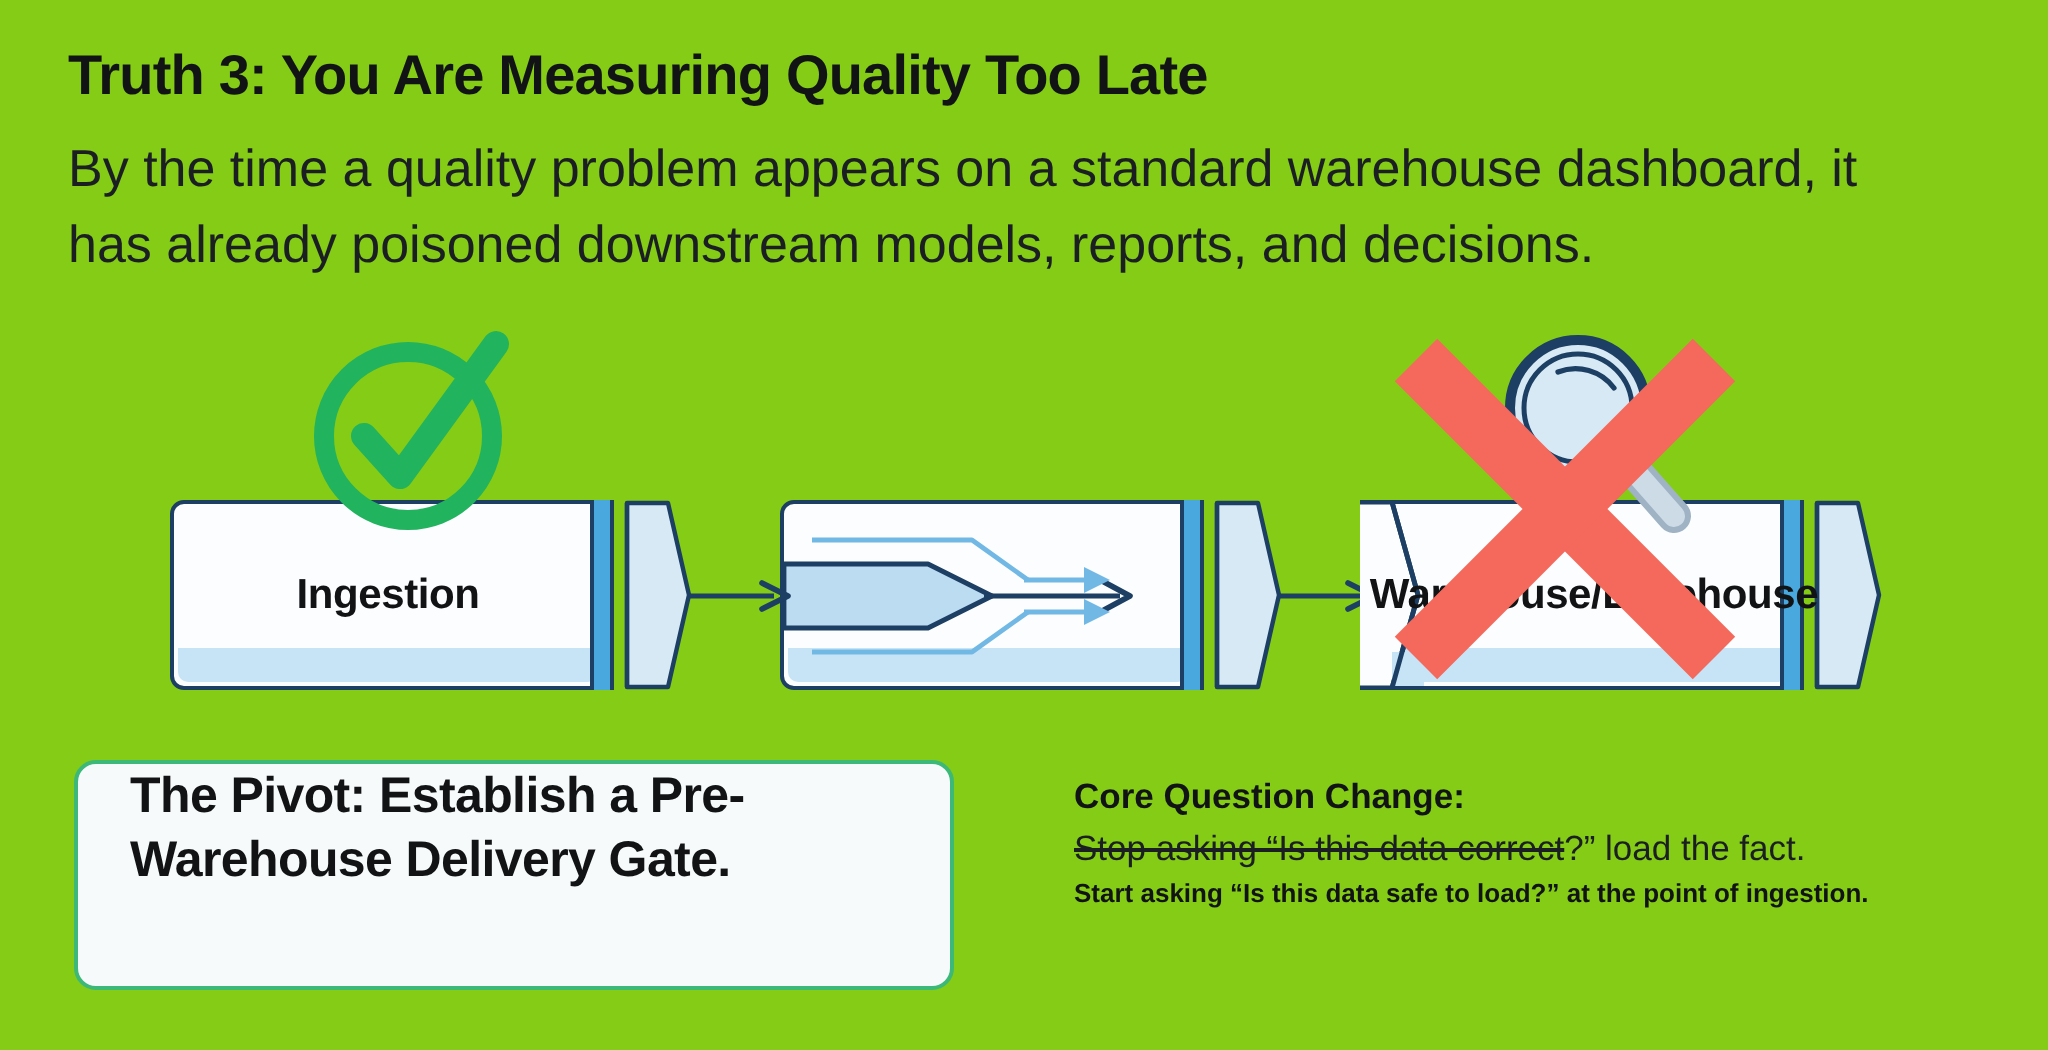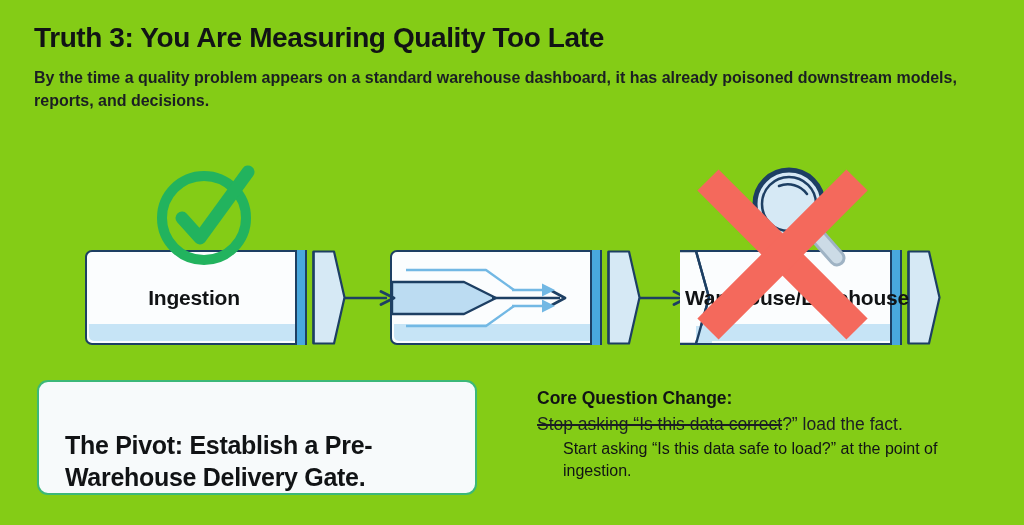--- a/index.html
+++ b/index.html
@@ -12,21 +12,21 @@
   .page { position: relative; width: 1024px; height: 525px; background: #84cc16; }
 
   
   .title {
     position: absolute; left: 34px; top: 22px;
     font-size: 28px; font-weight: bold; letter-spacing: -0.4px;
     color: #111315; white-space: nowrap;
   }
   .subtitle {
     position: absolute; left: 34px; top: 66px; width: 930px;
-    font-size: 16px; line-height: 1.46; color: #1b1f23; font-weight: 700;
+    font-size: 26px; line-height: 1.46; color: #1b1f23; font-weight: 400;
   }
 
   
   .diagram { position: absolute; left: 0; top: 150px; width: 1024px; height: 210px; }
 
   .stage { position: absolute; top: 100px; height: 95px; }
   .stage .body {
     position: absolute; left: 0; top: 0; height: 95px;
     background: #fbfdfe;
     border: 2.5px solid #1d3f63;
@@ -60,32 +60,32 @@
 
   
   .check-icon { position: absolute; left: 152px; top: 8px; width: 112px; height: 112px; z-index: 8; }
   .x-mark { position: absolute; left: 690px; top: 12px; width: 185px; height: 185px; z-index: 9; }
   .magnifier { position: absolute; left: 745px; top: 8px; width: 112px; height: 115px; z-index: 8; }
 
   
   .pivot-box {
     position: absolute; left: 37px; top: 380px; width: 440px; height: 115px;
     border: 2px solid #3cb878; border-radius: 11px; background: #f7fafb;
-    display: flex; align-items: flex-end; padding: 0 26px;
+    display: flex; align-items: flex-start; padding: 0 26px;
   }
   .pivot-text {
     font-size: 25px; font-weight: bold; color: #111315;
     line-height: 1.28; letter-spacing: -0.3px;
   }
 
   .core { position: absolute; left: 537px; top: 385px; width: 470px; }
   .core-heading { font-size: 17.5px; font-weight: bold; color: #111315; line-height: 1.5; }
   .core-strike { font-size: 17.5px; font-weight: 400; color: #1b1f23; line-height: 1.5; white-space: nowrap; }
   .core-strike .struck { text-decoration: line-through; text-decoration-thickness: 1.6px; margin-top: 12px; }
-  .core-bold { font-size: 16px; font-weight: normal; color: #111315; line-height: 1.42; margin-left: 26px; }
+  .core-bold { font-size: 13px; font-weight: bold; color: #111315; line-height: 1.42; }
 </style>
 </head>
 <body>
 
 <div class="page">
 
   <div class="title">Truth 3: You Are Measuring Quality Too Late</div>
   <div class="subtitle">By the time a quality problem appears on a standard warehouse dashboard, it has already poisoned downstream models, reports, and decisions.</div>
 
   <div class="diagram">

